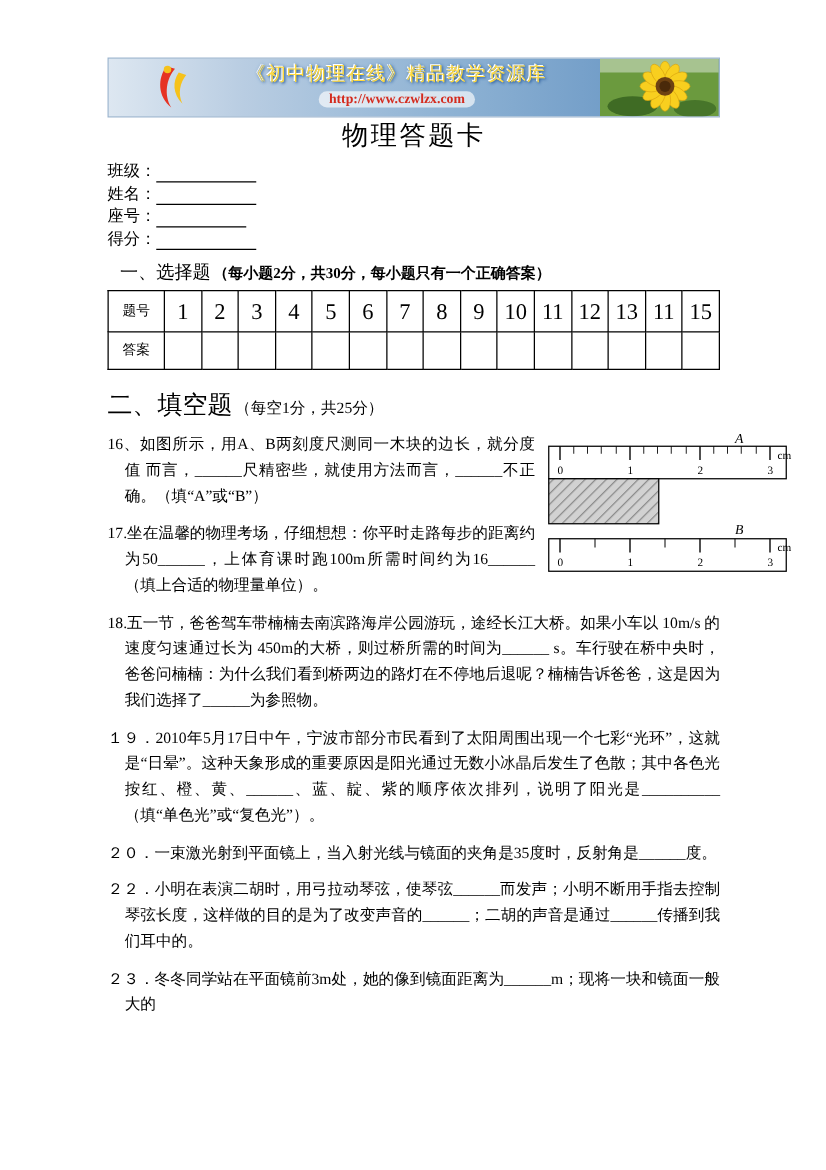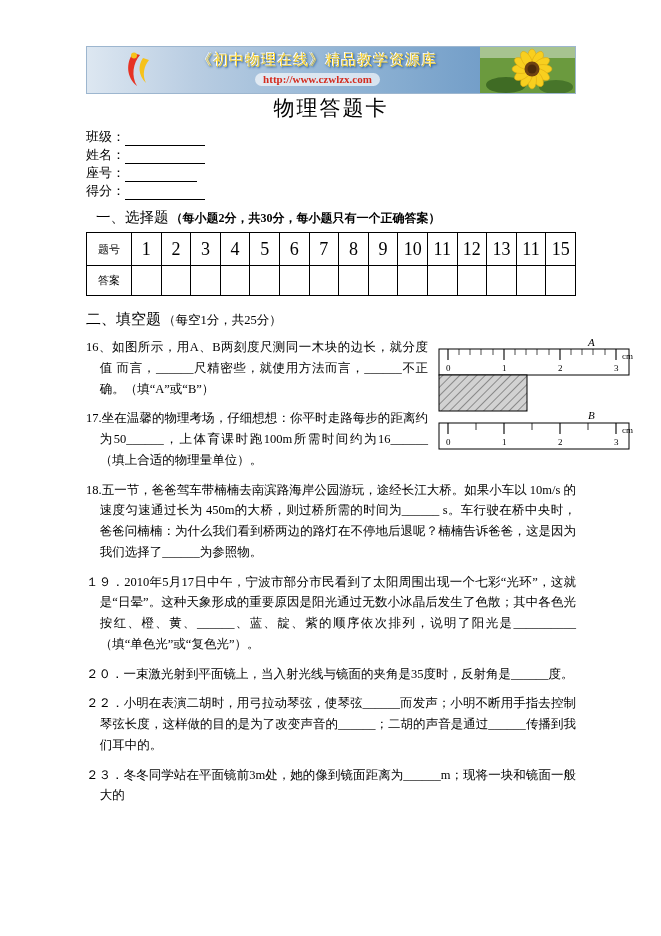--- a/index.html
+++ b/index.html
@@ -26,21 +26,21 @@
   .form-line{display:flex;justify-content:space-between;font-size:13px;margin:2px 0 8px 0;flex-direction:column;}
   .form-item{white-space:nowrap;}
   .uline{display:inline-block;border-bottom:1px solid #000;height:13px;vertical-align:bottom;}
   .w72{width:72px;} .w80{width:80px;}
 
   
   .sec-heading{margin:4px 0 5px 0;padding-left:10px;}
   .sec-heading.second{padding-left:0;margin:14px 0 8px 0;}
   .sec-title{font-size:14.5px;font-weight:normal;margin-top:24px;}
   .sec-note{font-size:12px;font-weight:bold;margin-left:2px;}
-  .sec-heading.second .sec-title{font-size:15px;text-align:right;}
+  .sec-heading.second .sec-title{font-size:20px;text-align:right;}
   .sec-heading.second .sec-note{font-weight:normal;font-size:12.5px;}
 
   
   table.answers{border-collapse:collapse;width:100%;table-layout:fixed;margin:2px 0 10px 0;}
   table.answers td{border:1px solid #000;text-align:center;vertical-align:middle;}
   td.hdr{width:28px;font-size:11px;line-height:1.15;word-break:break-all;padding:1px 8px;}
   td.num{font-size:18px;height:30px;font-weight:500;}
   td.ans{height:27px;}
 
   

